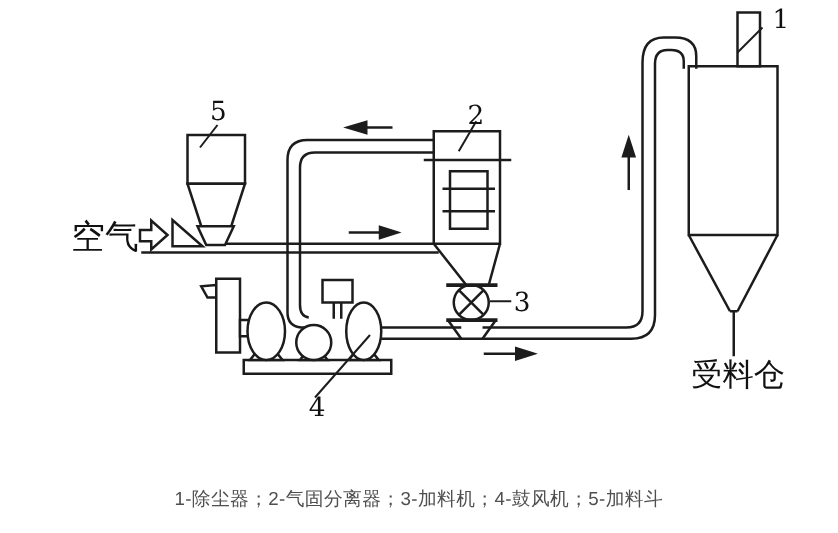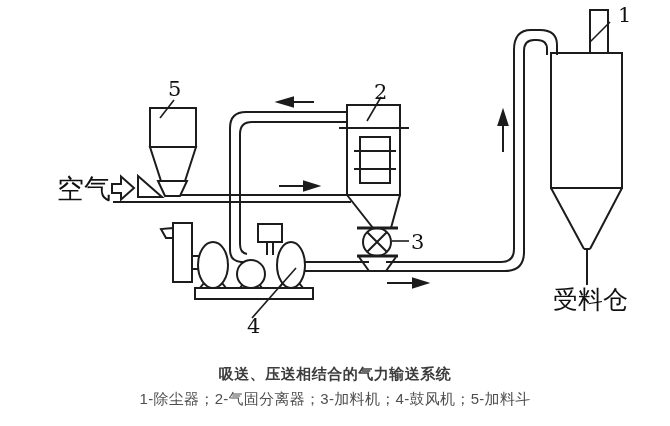--- a/index.html
+++ b/index.html
@@ -126,16 +126,15 @@
       <path d="M267,242 V255 M273,242 V255" fill="none"></path>
     </g>
     <line x1="252" y1="318" x2="296" y2="268" stroke="#1c1c1c" stroke-width="1.6"></line>
     <text class="num" x="247" y="333" font-size="21">4</text>
 
     <line x1="590" y1="42" x2="610" y2="22" stroke="#1c1c1c" stroke-width="1.6"></line>
     <text class="num" x="618" y="22" font-size="21">1</text>
     <text class="cjk" x="553" y="308" font-size="25">受料仓</text>
   </svg>
 
-  <div class="caption-title">吸送、压送相结合的气力输送系统</div>
   <div class="caption-legend">1-除尘器；2-气固分离器；3-加料机；4-鼓风机；5-加料斗</div>
 
 </div>
 
 </body></html>

